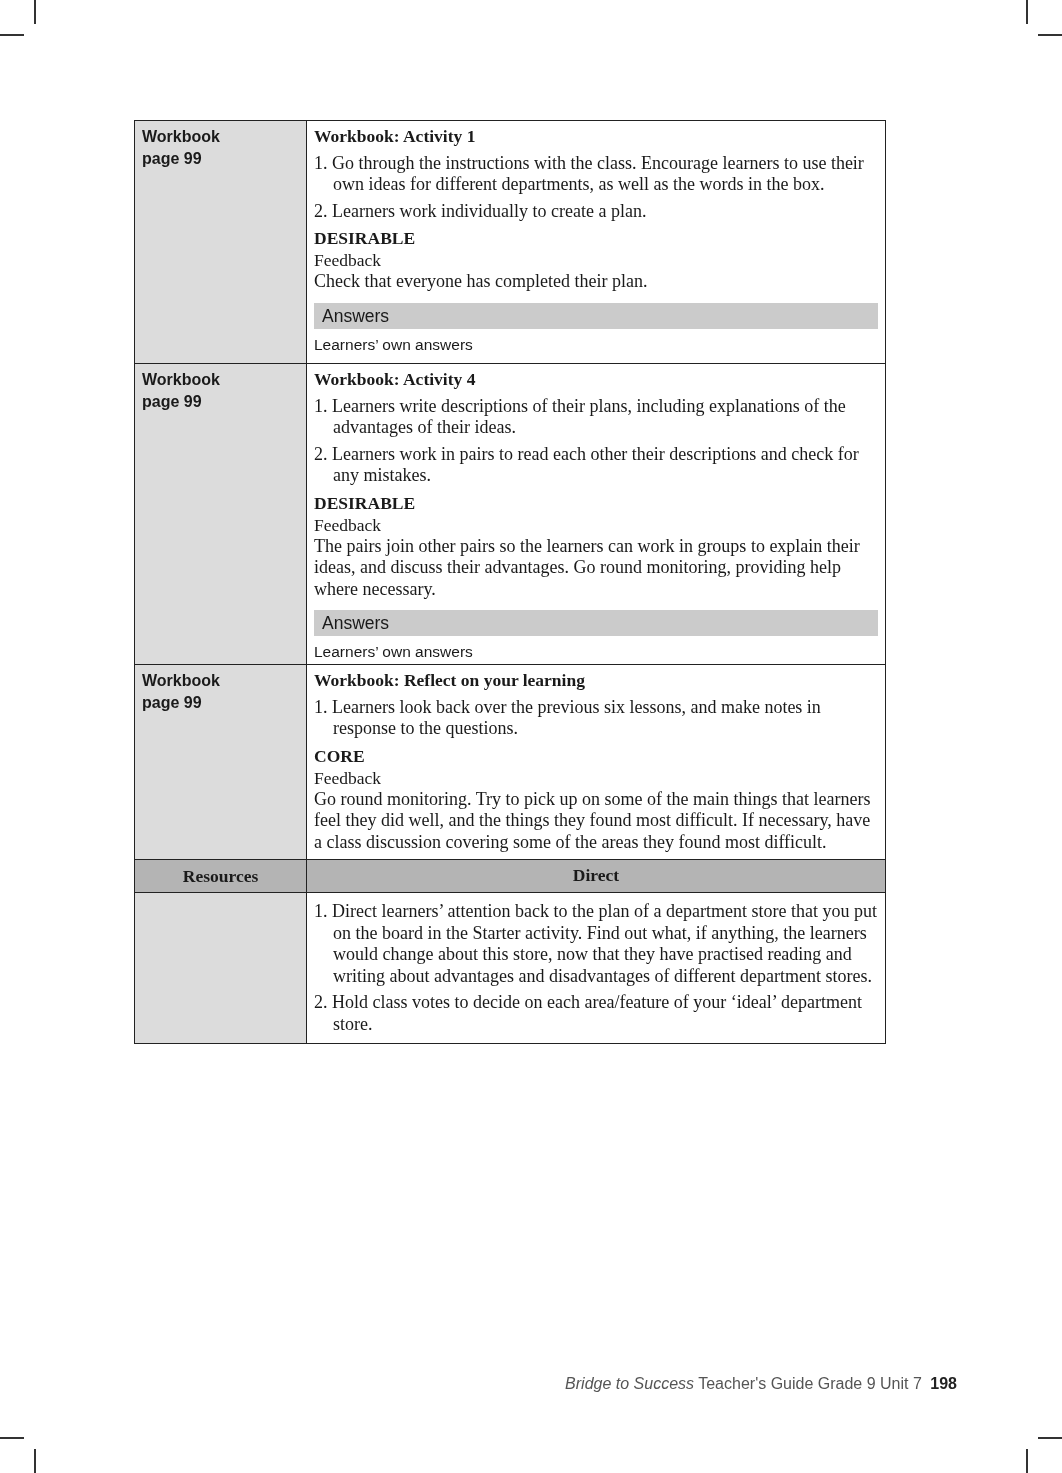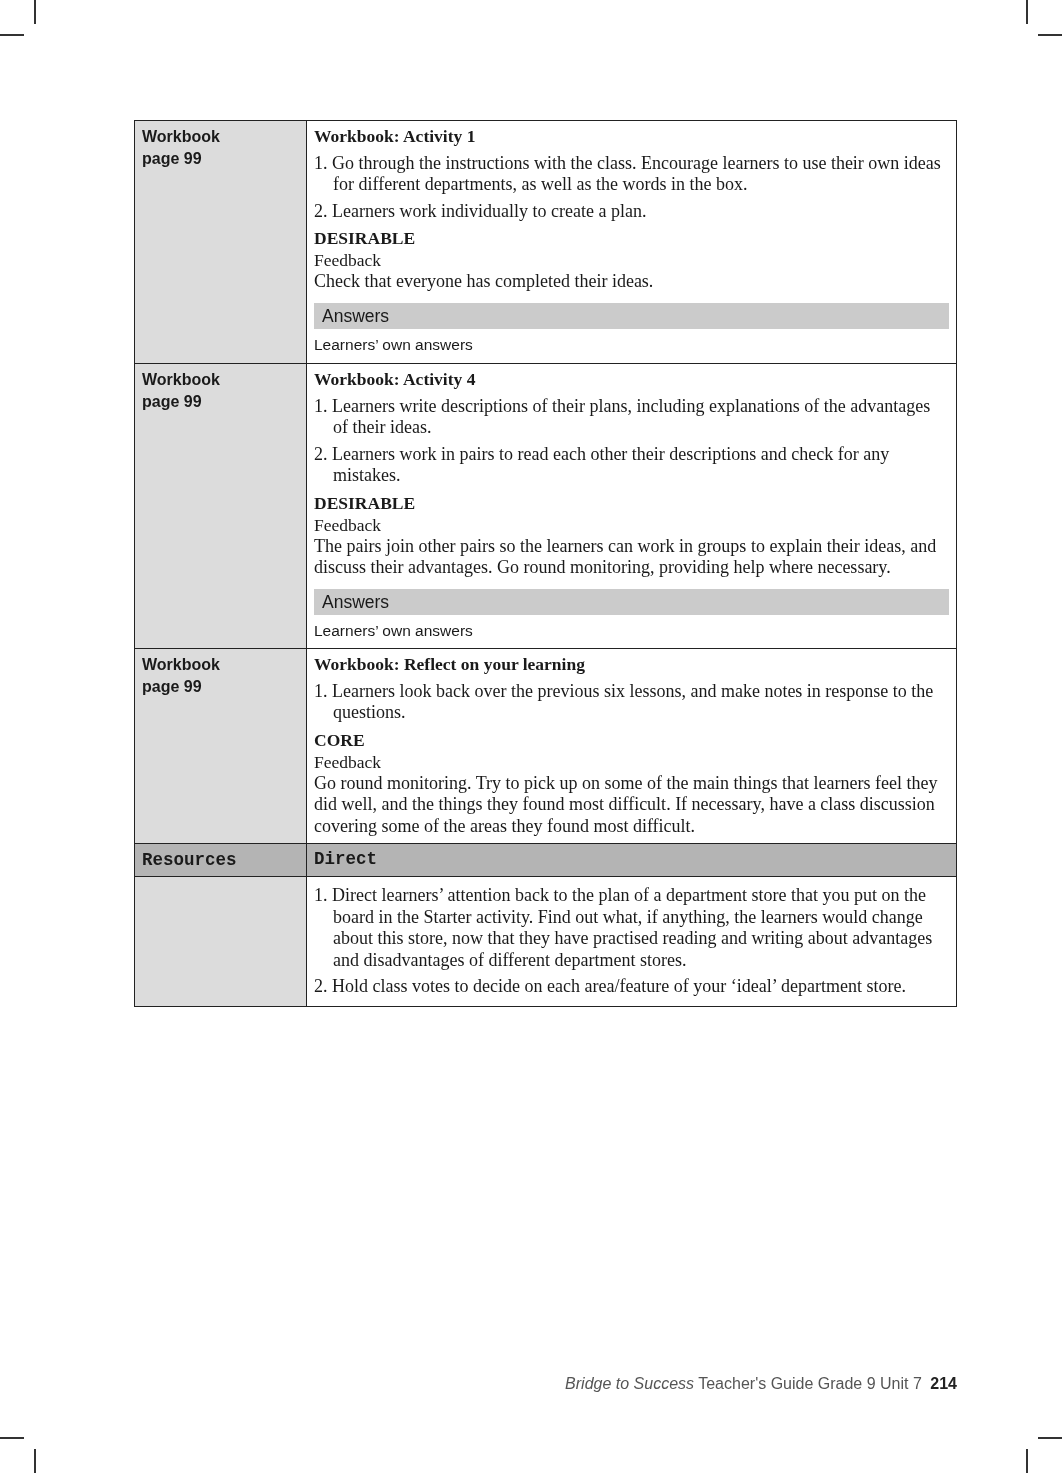--- a/index.html
+++ b/index.html
@@ -6,21 +6,21 @@
     body {
       width: 1062px; height: 1473px; position: relative;
       background: #ffffff; overflow: hidden;
       font-family: "Liberation Serif", serif; color: #1a1a1a;
     }
     .crop { position: absolute; background: #333; }
     .crop.v { width: 2px; height: 24px; }
     .crop.h { width: 24px; height: 2px; }
 
     table.lesson {
-      position: absolute; left: 134px; top: 120px; width: 823px;
+      position: absolute; left: 134px; top: 120px; width: 752px;
       border-collapse: collapse; table-layout: fixed;
     }
     table.lesson td {
       border: 1.5px solid #222; vertical-align: top; padding: 0;
     }
     td.side {
       width: 157px; background: #dcdcdc;
       font-family: "Liberation Sans", sans-serif; font-weight: bold;
       font-size: 16px; line-height: 22px; padding: 5px 7px 0 7px !important;
     }
@@ -32,21 +32,21 @@
     .fb-label { font-weight: normal; font-size: 17.5px; line-height: 22px; }
     .fb-text { margin-bottom: 10px; }
     .answers-bar {
       background: #cbcbcb; font-family: "Liberation Sans", sans-serif;
       font-size: 17.5px; padding: 3px 8px; height: 20px; line-height: 20px; margin-bottom: 7px;
     }
     .answers-text {
       font-family: "Liberation Sans", sans-serif; font-size: 15.5px; line-height: 18px;
       margin-bottom: -3px;
     }
-    tr.header td { background: #b4b4b4; font-family: Liberation Mono, monospace; font-weight: bold; font-size: 17.5px; }
+    tr.header td { background: #b4b4b4; font-family: Liberation Serif, serif; font-weight: bold; font-size: 17.5px; text-align: center; }
     tr.header td.side { background: #b4b4b4; padding: 5px 7px 5px 7px !important; font-size: 17.5px; }
     tr.header td.main { padding: 5px 7px 5px 7px !important; }
 
     .footer {
       position: absolute; right: 105px; top: 1375px;
       font-family: "Liberation Sans", sans-serif; font-size: 16px; color: #555;
     }
     .footer .title { font-style: italic; }
     .footer .page { font-weight: bold; color: #222; margin-left: 4px; }
   </style>
@@ -71,21 +71,21 @@
       <div>page 99</div>
     </td>
     <td class="main">
       <div class="act-title">Workbook: Activity 1</div>
       <ol class="steps">
         <li>1. Go through the instructions with the class. Encourage learners to use their own ideas for different departments, as well as the words in the box.</li>
         <li>2. Learners work individually to create a plan.</li>
       </ol>
       <div class="level">DESIRABLE</div>
       <div class="fb-label">Feedback</div>
-      <div class="fb-text">Check that everyone has completed their ideas.</div>
+      <div class="fb-text">Check that everyone has completed their plan.</div>
       <div class="answers-bar">Answers</div>
       <div class="answers-text">Learners’ own answers</div>
     </td>
   </tr>
 
   <tr style="height:285px;">
     <td class="side">
       <div>Workbook</div>
       <div>page 99</div>
     </td>
@@ -132,14 +132,14 @@
         <li>2. Hold class votes to decide on each area/feature of your ‘ideal’ department store.</li>
       </ol>
     </td>
   </tr>
 </tbody>
   </table>
 
 <div class="footer">
   <span class="title">Bridge to Success</span>
   <span>Teacher's Guide Grade 9 Unit 7</span>
-  <span class="page">214</span>
+  <span class="page">198</span>
 </div>
 
 </body></html>

